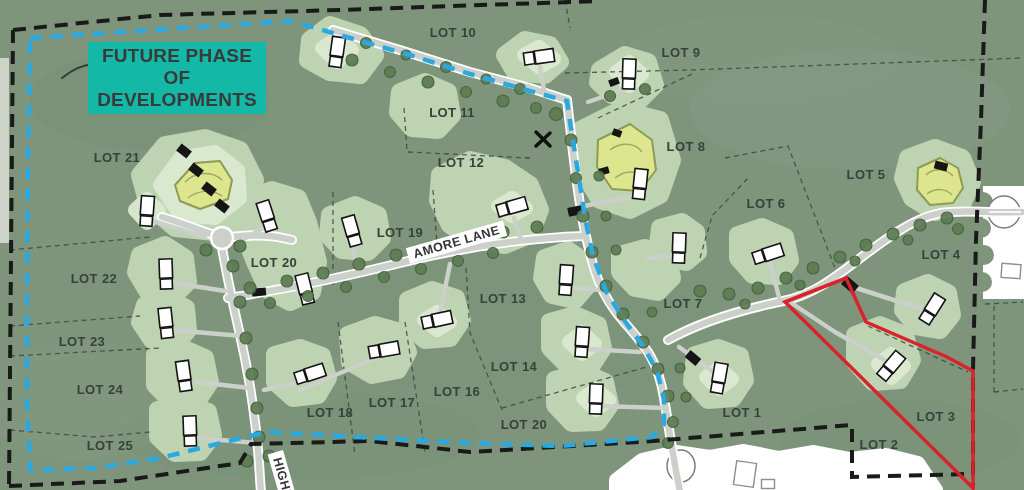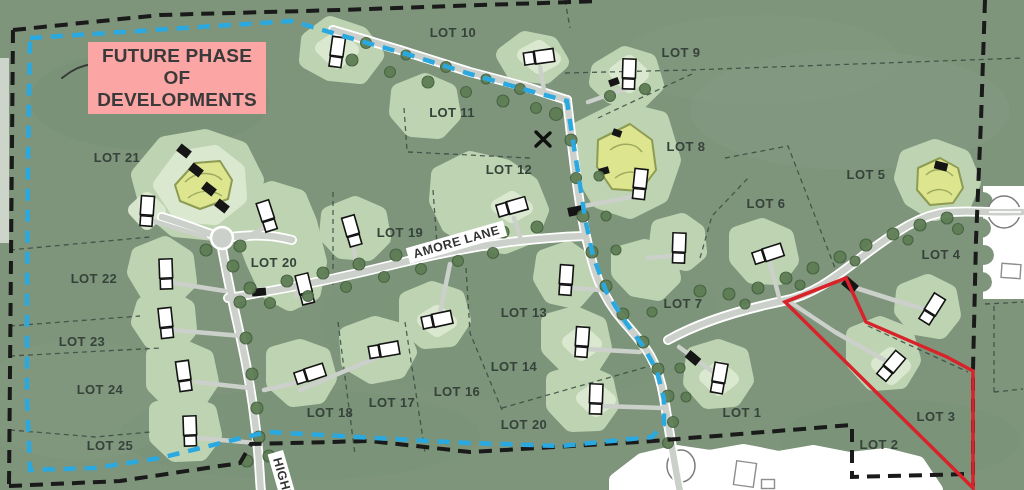--- a/index.html
+++ b/index.html
@@ -31,21 +31,21 @@
   .white{fill:#fff;stroke:none;}
   .whiteblob{fill:#fff;stroke:#fff;stroke-width:14;stroke-linejoin:round;stroke-linecap:round;}
   .outlineB{fill:#fff;stroke:#8d8d8d;stroke-width:1.4;}
   .entry{fill:#fff;stroke:#7c7c7c;stroke-width:1.5;}
   .xmark{stroke:#101010;stroke-width:3.5;stroke-linecap:round;}
   .contour{fill:none;stroke:#2b2b2b;stroke-width:2;opacity:.85;stroke-linecap:round;}
   .bgfill{fill:var(--bg);stroke:none;}
   
   .lot-label{position:absolute;transform:translate(-50%,-50%);color:var(--labelc);
     font-size:13px;font-weight:700;letter-spacing:.4px;white-space:nowrap;}
-  .label-box{position:absolute;background:#fca5a5;color:#3a3a3a;}
+  .label-box{position:absolute;background:#14b8a6;color:#3a3a3a;}
   .future{left:88px;top:42px;width:178px;text-align:center;font-size:19px;font-weight:600;
     line-height:1.16;padding:3px 0;letter-spacing:.2px;}
   .road-label{position:absolute;background:#fff;color:#333;font-size:12.5px;font-weight:700;
     padding:1px 6px;white-space:nowrap;letter-spacing:.5px;}
   .amore{left:408px;top:248px;transform:rotate(-16deg);transform-origin:left center;}
   .highland{left:283px;top:450px;transform:rotate(74deg);transform-origin:left top;}
 </style>
 </head>
 <body>
 
@@ -420,22 +420,22 @@
       <div class="lot-label" style="left: 879px; top: 444px;">LOT 2</div>
       <div class="lot-label" style="left: 936px; top: 416px;">LOT 3</div>
       <div class="lot-label" style="left: 941px; top: 254px;">LOT 4</div>
       <div class="lot-label" style="left: 866px; top: 174px;">LOT 5</div>
       <div class="lot-label" style="left: 753px; top: 203px; padding-left: 26px;">LOT 6</div>
       <div class="lot-label" style="left: 683px; top: 303px;">LOT 7</div>
       <div class="lot-label" style="left: 686px; top: 146px;">LOT 8</div>
       <div class="lot-label" style="left: 681px; top: 52px;">LOT 9</div>
       <div class="lot-label" style="left: 453px; top: 32px;">LOT 10</div>
       <div class="lot-label" style="left: 452px; top: 112px;">LOT 11</div>
-      <div class="lot-label" style="left: 461px; top: 169px; margin-left: 48px;">LOT 12</div>
-      <div class="lot-label" style="left: 503px; top: 312px; margin-left: 21px;">LOT 13</div>
+      <div class="lot-label" style="left: 461px; top: 162px;">LOT 12</div>
+      <div class="lot-label" style="left: 503px; top: 298px;">LOT 13</div>
       <div class="lot-label" style="left: 514px; top: 366px;">LOT 14</div>
       <div class="lot-label" style="left: 524px; top: 424px;">LOT 20</div>
       <div class="lot-label" style="left: 457px; top: 391px;">LOT 16</div>
       <div class="lot-label" style="left: 392px; top: 402px;">LOT 17</div>
       <div class="lot-label" style="left: 316px; top: 412px; padding-left: 28px;">LOT 18</div>
       <div class="lot-label" style="left: 400px; top: 232px;">LOT 19</div>
       <div class="lot-label" style="left: 274px; top: 262px;">LOT 20</div>
       <div class="lot-label" style="left: 117px; top: 157px;">LOT 21</div>
       <div class="lot-label" style="left: 94px; top: 278px;">LOT 22</div>
       <div class="lot-label" style="left: 82px; top: 341px;">LOT 23</div>

